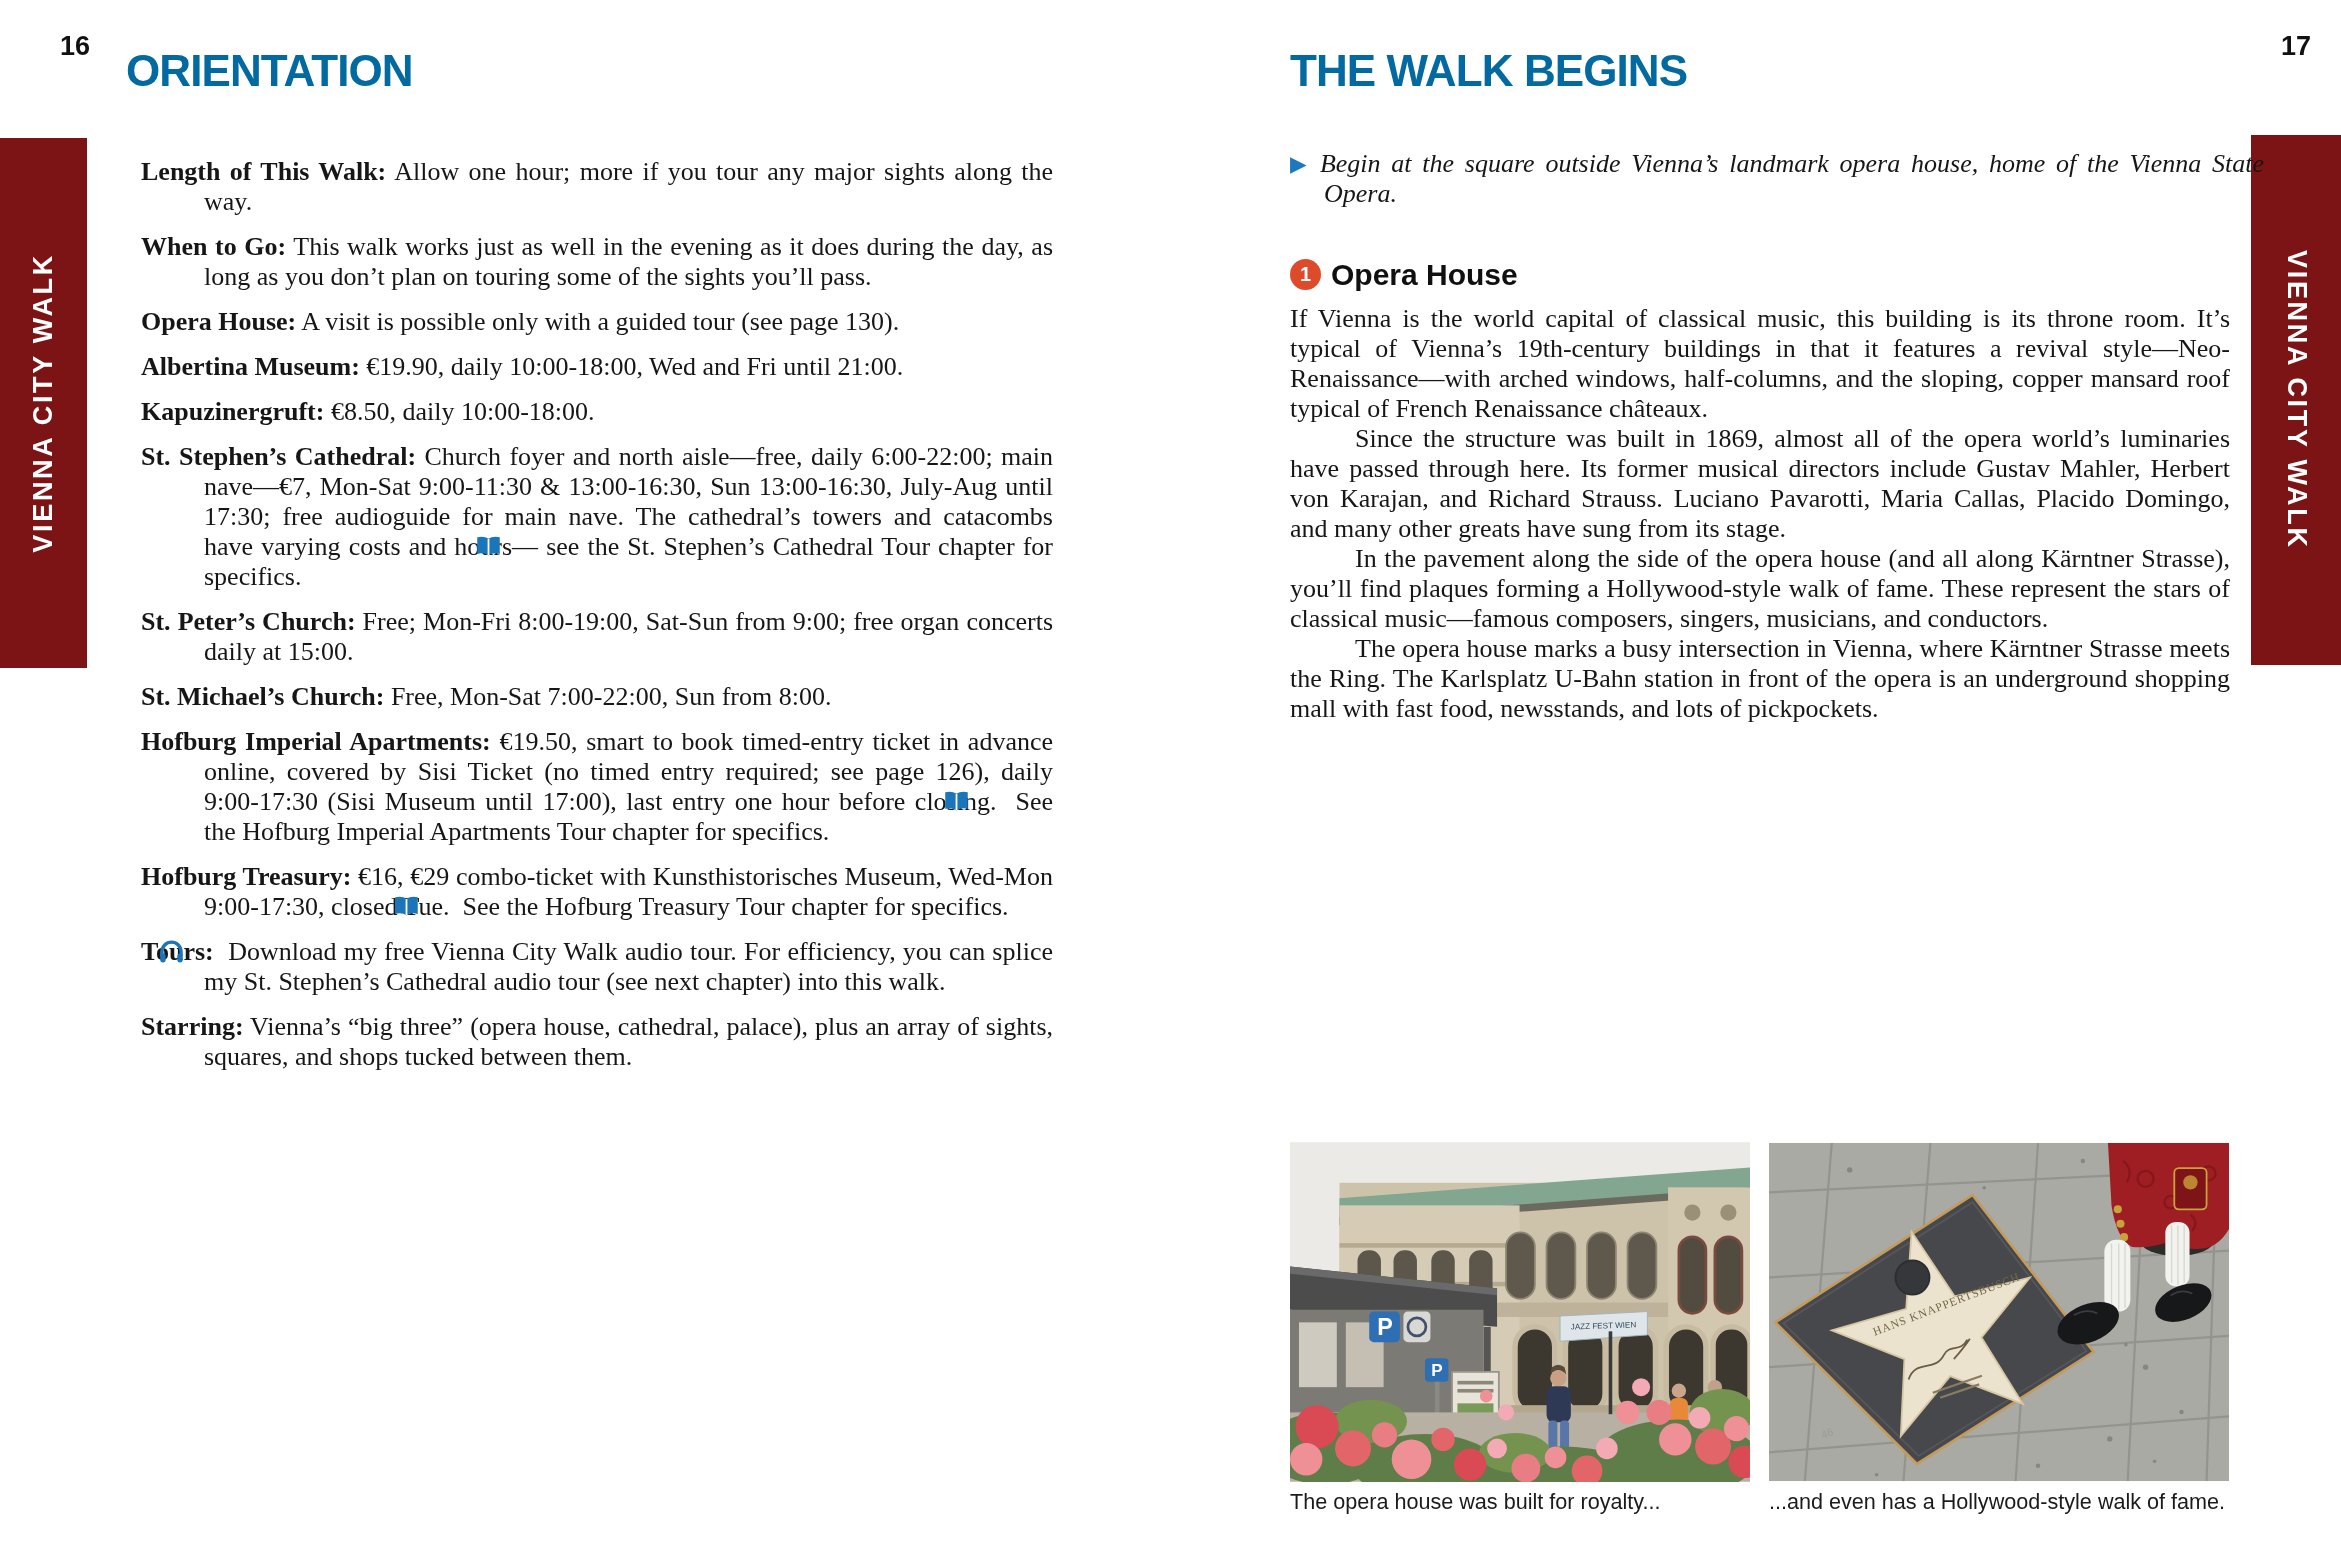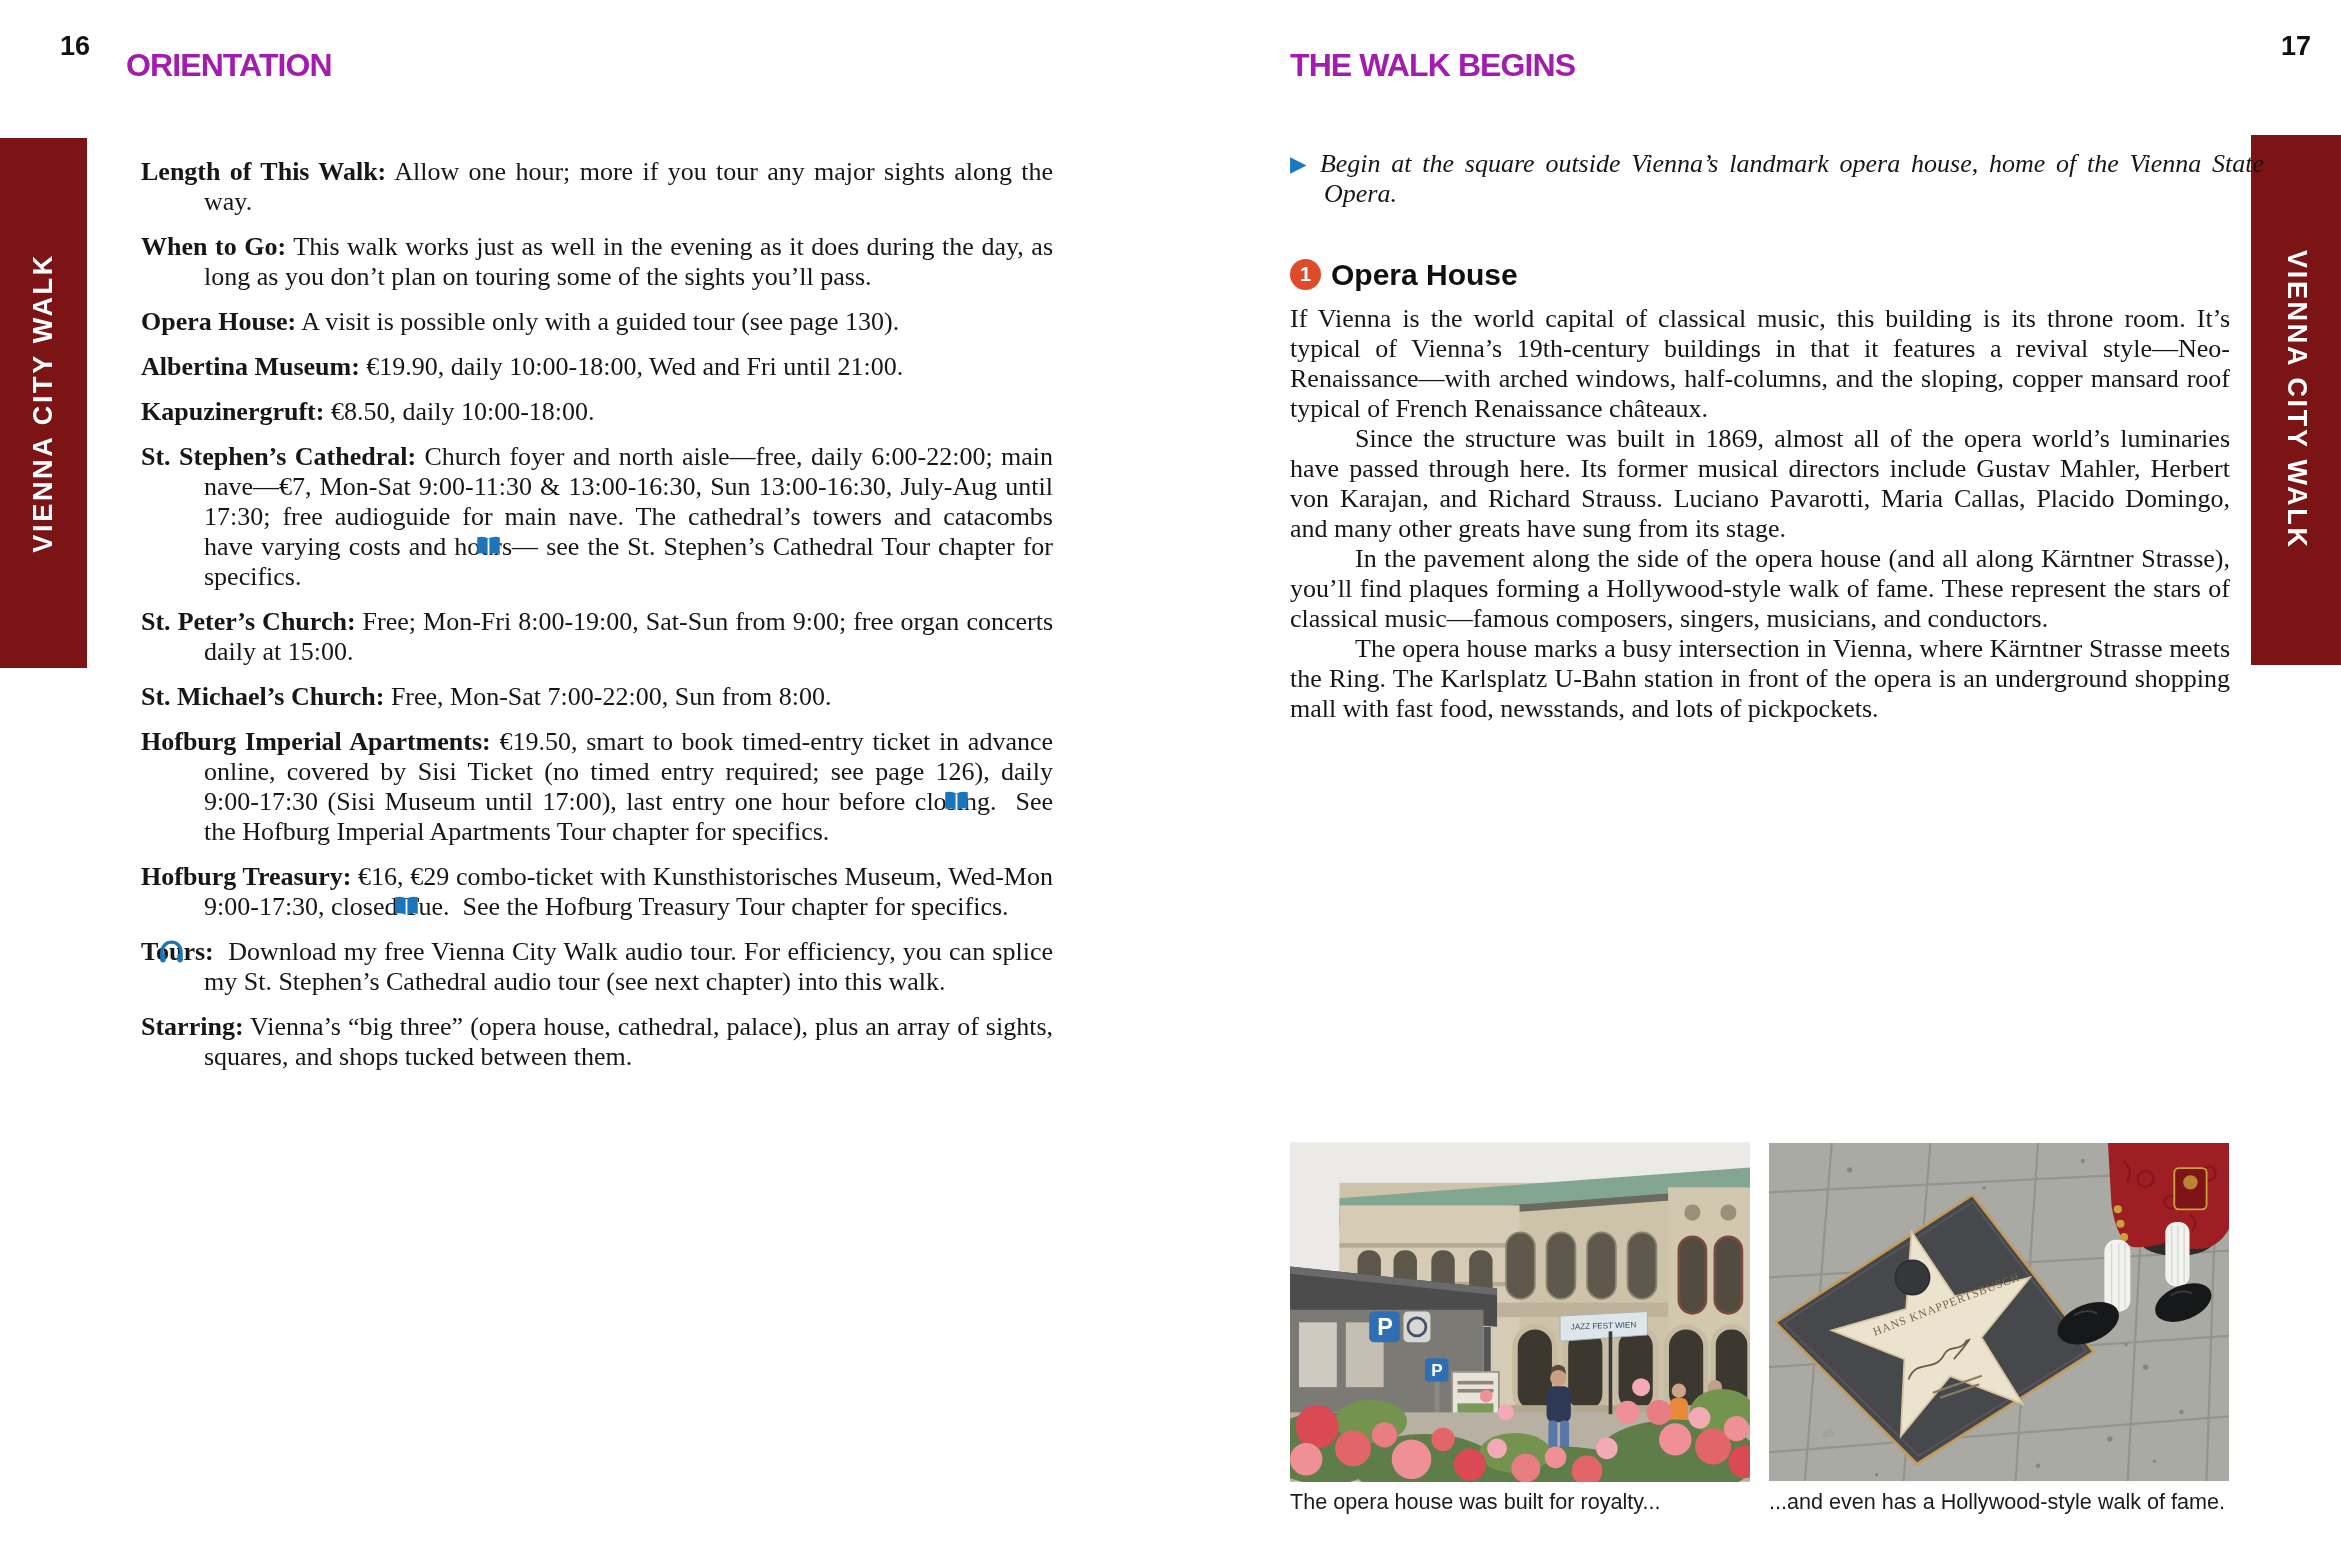--- a/index.html
+++ b/index.html
@@ -15,22 +15,22 @@
 
   
   .side-tab{background:#7c1416;display:flex;align-items:center;justify-content:center;}
   #tab-left{left:0;top:138px;width:87px;height:530px;}
   #tab-right{left:2251px;top:135px;width:91px;height:530px;}
   .side-tab span{writing-mode:vertical-rl;font-family:"Liberation Sans",sans-serif;
        font-weight:700;font-size:27px;letter-spacing:2.7px;color:#ffffff;white-space:nowrap;}
   #tab-left span{transform:rotate(180deg);}
 
   
-  .page-title{font-family:"Liberation Sans",sans-serif;font-weight:700;font-size:32px;
-       letter-spacing:-0.9px;color:#a21caf;line-height:1;}
+  .page-title{font-family:"Liberation Sans",sans-serif;font-weight:700;font-size:44px;
+       letter-spacing:-0.9px;color:#0369a1;line-height:1;}
   #title-left{left:126px;top:49px;}
   #title-right{left:1290px;top:49px;}
 
   
   #orientation-list{left:126px;top:142px;width:942px;}
   .entry{font-size:26px;line-height:30px;text-align:justify;
          padding-left:63px;text-indent:-63px;margin:15px;}
   .entry .lead{font-weight:700;}
   .inl-icon{display:inline-block;}
   .inl-icon svg{height:23.4px;width:27px;vertical-align:-3.6px;}

